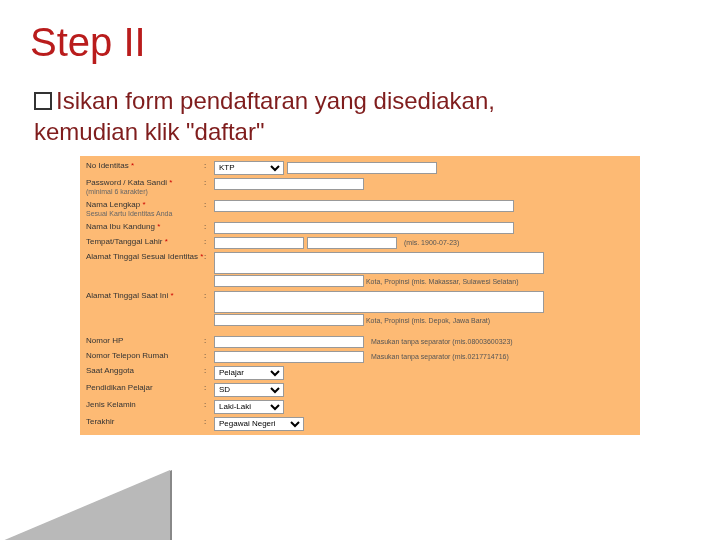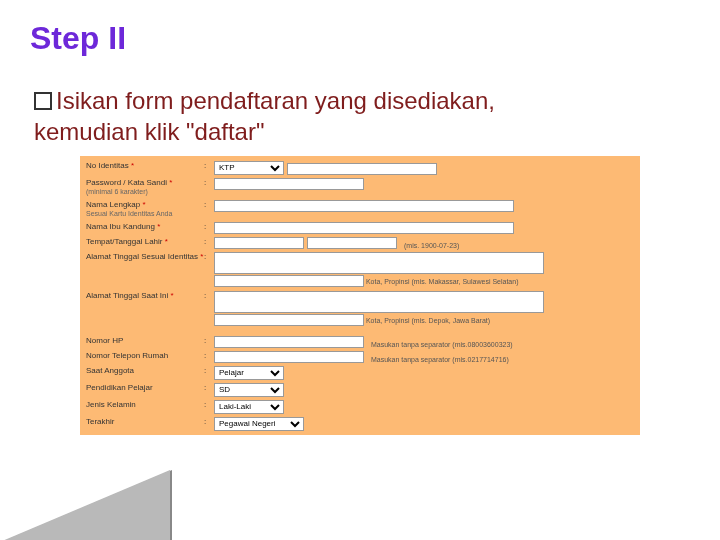--- a/index.html
+++ b/index.html
@@ -1,29 +1,29 @@
 <!DOCTYPE html>
 <html><head>
 <meta charset="utf-8">
 <style>
   html,body{margin:0;padding:0;width:720px;height:540px;background:#fff;font-family:Arial,Helvetica,sans-serif;overflow:hidden}
   .slide{position:relative;width:720px;height:540px;box-sizing:border-box}
-  .title{position:absolute;left:30px;top:20px;font-size:32px;font-weight:700;color:#6d28d9}
+  .title{position:absolute;left:30px;top:20px;font-size:40px;font-weight:400;color:#b91c1c}
   .bullet{position:absolute;left:34px;top:86px;font-size:24px;color:#7f1d1d;line-height:1.28}
   .bullet .box{display:inline-block;width:14px;height:14px;border:2px solid #333;vertical-align:baseline;margin-right:4px;position:relative;top:1px}
   .form{position:absolute;left:80px;top:156px;width:560px;font-size:8px;color:#333}
   .sec{padding:3px 0}
   .sec.red{background:#fdba74}
   .sec.wht{background:#fdba74}
   .row{display:flex;align-items:flex-start;padding:1.5px 6px}
   .lbl{width:118px;line-height:1.2}
   .lbl .sub{font-size:7px;color:#666}
   .req{color:#c00}
   .colon{width:10px}
-  .fld{flex:1;display:flex;flex-wrap:wrap;gap:3px;align-items:flex-end}
+  .fld{flex:1;display:flex;flex-wrap:wrap;gap:3px;align-items:center}
   input[type=text],textarea{font:inherit;border:1px solid #999;background:#fff;height:12px;padding:0 2px;box-sizing:border-box}
   textarea{height:22px;resize:none}
   select{font:inherit;border:1px solid #999;background:#fff;height:14px}
   .hint{font-size:7px;color:#555;margin-left:4px}
   .w-sel{width:70px}
   .w-long{width:300px}
   .w-full{width:330px}
   .w-med{width:150px}
   .w-sm{width:90px}
   .hint-line{padding:0 6px 2px 134px;font-size:7px;color:#555}

